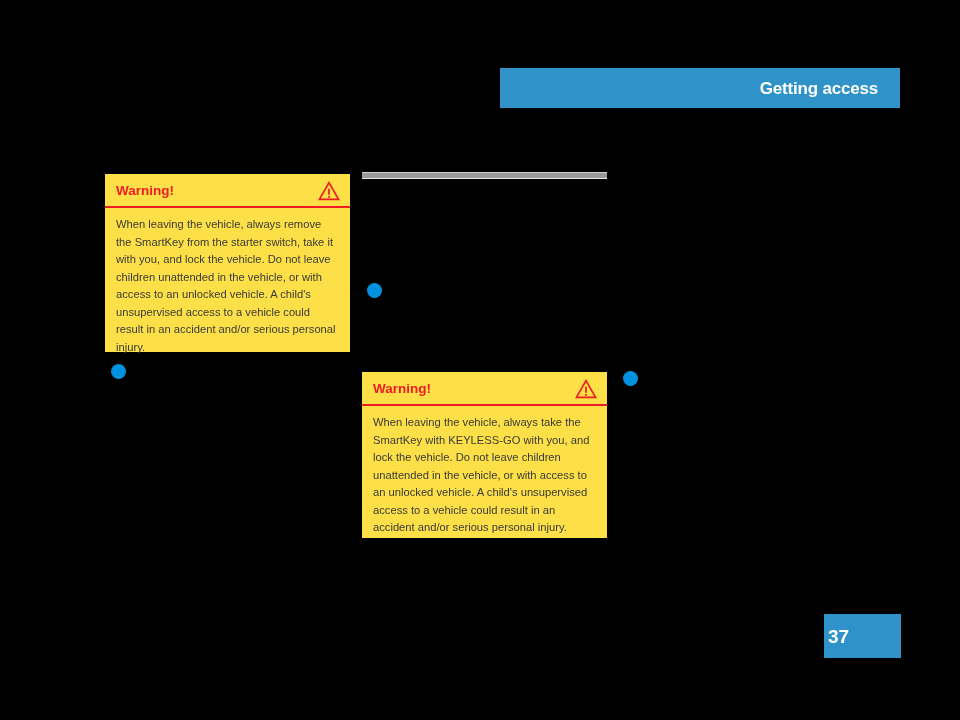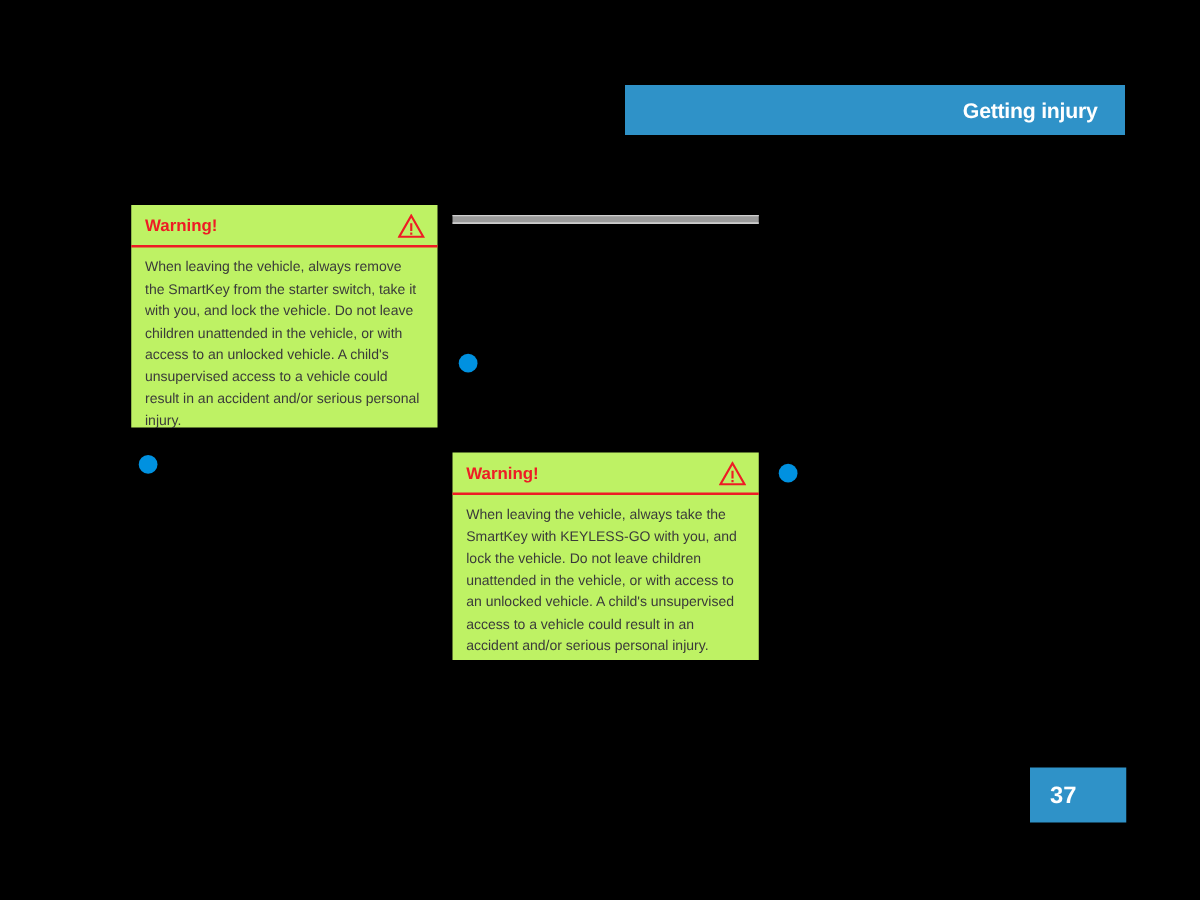--- a/index.html
+++ b/index.html
@@ -50,22 +50,23 @@
     letter-spacing: -0.2px;
     padding-right: 22px;
     line-height: 1;
     position: relative;
     z-index: 2;
   }
 
   
   .warning-box {
     position: absolute;
-    background: #bef264;
-    box-sizing: border-box;
+    background: #fde047;
+    box-sizing: border-box;
+    margin-top: 10px;
   }
   .warning-box.box-1 {
     left: 105px;
     top: 164px;
     width: 245px;
     height: 178px;
   }
   .warning-box.box-2 {
     left: 362px;
     top: 362px;
@@ -134,21 +135,21 @@
     width: 77px;
     height: 44px;
     background: #2f92c8;
     display: flex;
     align-items: center;
   }
   .page-number {
     color: #ffffff;
     font-size: 19px;
     font-weight: bold;
-    padding-left: 16px;
+    padding-left: 4px;
     line-height: 1;
   }
 
   
   .watermark {
     position: absolute;
     left: 0;
     top: 686px;
     width: 960px;
     text-align: center;
@@ -159,21 +160,21 @@
     font-family: "DejaVu Sans", sans-serif;
   }
 </style>
 </head>
 <body>
 
 <div id="page">
 
   <div class="header-bar-tab"></div>
   <div class="header-bar">
-    <span class="header-title">Getting injury</span>
+    <span class="header-title">Getting access</span>
   </div>
 
   <div class="warning-box box-1">
     <div class="warning-head">
       <span class="warning-title">Warning!</span>
       <span>
         <svg class="warn-tri" width="22" height="20" viewBox="0 0 22 20" aria-hidden="true">
           <path d="M11 1.6 L20.6 18.4 L1.4 18.4 Z" fill="none" stroke="#ee1c25" stroke-width="1.7" stroke-linejoin="miter"></path>
           <rect x="10.15" y="7.6" width="1.7" height="6.2" fill="#ee1c25"></rect>
           <rect x="10.15" y="15" width="1.7" height="1.8" fill="#ee1c25"></rect>

